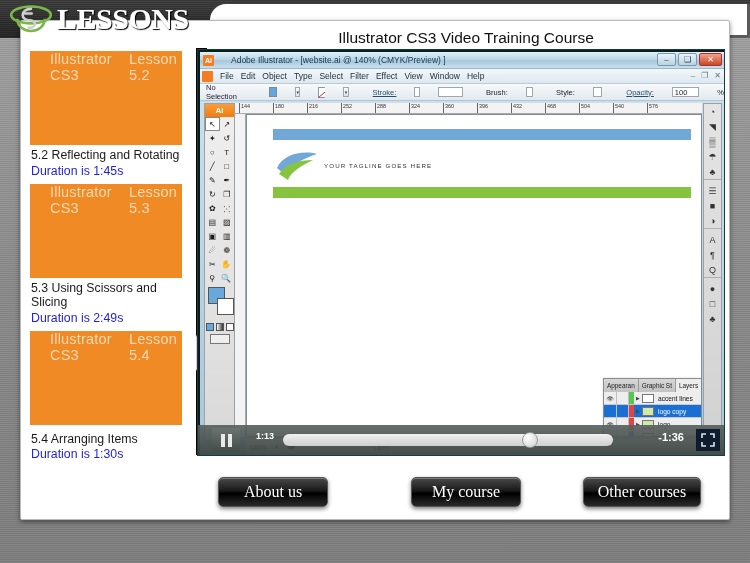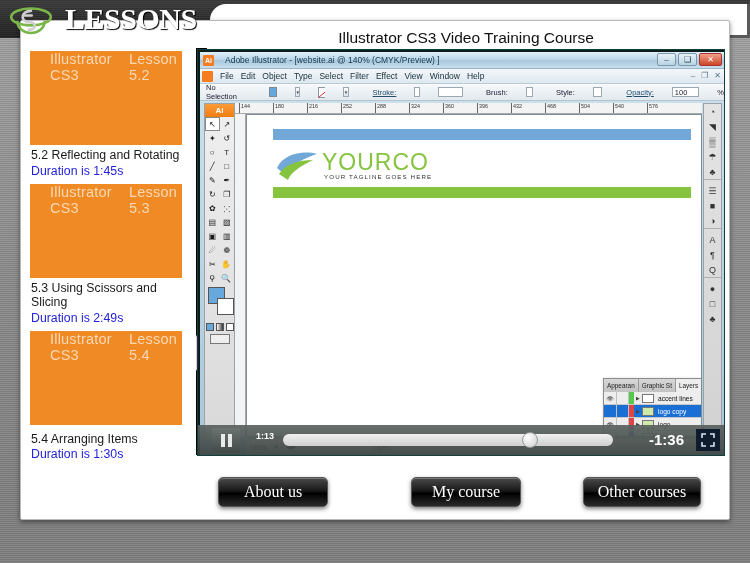--- a/index.html
+++ b/index.html
@@ -20,21 +20,21 @@
     position:absolute; left:0; top:0; width:750px; height:38px;
     background:
       repeating-linear-gradient(0deg, rgba(255,255,255,.045) 0 1px, rgba(0,0,0,.05) 1px 2px),
       linear-gradient(180deg,#3b3b3b 0%, #2c2c2c 55%, #222 100%);
   }
   #header-band:after{
     content:""; position:absolute; left:210px; top:4px; width:540px; height:34px;
     background:#fff; border-top-left-radius:16px;
     box-shadow:-3px -3px 0 #5a5a5a inset;
   }
-  #brand { position:absolute; left:8px; top:2px; display:flex; align-items:flex-end; gap:11px; z-index:5;}
+  #brand { position:absolute; left:8px; top:2px; display:flex; align-items:flex-start; gap:3px; z-index:5;}
   #brand .cap { width:46px; height:32px; }
   #brand .word {
     color:#fff; font-family:"Liberation Serif", serif; font-weight:bold;
     font-size:30px; letter-spacing:-0.5px; text-shadow:1px 1px 1px #000;
   }
   
   #card {
     position:absolute; left:20px; top:20px; width:710px; height:500px;
     background:#fff; border:1px solid #b9b9b9;
     border-radius:2px;
@@ -79,21 +79,21 @@
             background:linear-gradient(180deg,#cfe3ef,#a9c6d8); }
   #ai-titlebar {
     position:relative; height:17px;
     background:linear-gradient(180deg,#dff0fb 0%, #bcd7e8 45%, #a8c8dc 55%, #c9e0ee 100%);
     border-bottom:1px solid #9ab6c8; display:flex; align-items:center; padding-left:3px;
   }
   .ai-badge{
     width:11px;height:11px;background:#f57c20;color:#fff;font-size:7px;
     display:flex;align-items:center;justify-content:center;font-weight:bold;border-radius:1px;
   }
-  #ai-title { font-size:8.5px; color:#14354a; margin-left:11px; white-space:nowrap;}
+  #ai-title { font-size:8.5px; color:#14354a; margin-left:17px; white-space:nowrap;}
   .wbtns { position:absolute; right:2px; top:1px; display:flex; gap:2px; }
   .wbtn { width:19px;height:13px;border-radius:2px;border:1px solid #7e98a8;
           background:linear-gradient(180deg,#e8f3fa,#b9d3e3); font-size:8px; color:#234;
           display:flex;align-items:center;justify-content:center;}
   .wbtn.close { background:linear-gradient(180deg,#f2a08a,#cc4526); border-color:#a33; color:#fff; width:23px;}
   #ai-menubar {
     height:15px; background:linear-gradient(180deg,#f3f7fa,#dde8ef);
     border-bottom:1px solid #b9cbd7; display:flex; align-items:center; padding-left:2px; gap:7px;
     position:relative;
   }
@@ -173,21 +173,21 @@
     background:linear-gradient(180deg,rgba(90,98,96,.92),rgba(58,66,64,.92));
   }
   #btn-pause{position:absolute;left:14px;top:3px;width:28px;height:24px;
     background:linear-gradient(180deg,#6c7472,#434b49);display:flex;align-items:center;justify-content:center;gap:3px;}
   #btn-pause i{display:block;width:4px;height:13px;background:#e9e9e9;}
   #t-elapsed{position:absolute;left:58px;top:6px;font-size:9px;color:#fff;font-weight:bold;}
   #seek{position:absolute;left:85px;top:9px;width:330px;height:12px;
     background:linear-gradient(180deg,#f0f0f0,#cfcfcf);border-radius:6px;}
   #seek-thumb{position:absolute;left:239px;top:-2px;width:16px;height:16px;border-radius:50%;
     background:radial-gradient(circle at 35% 30%,#fff,#cdcdcd);border:1px solid #999;}
-  #t-remain{position:absolute;right:42px;top:6px;font-size:15px;color:#fff;font-weight:bold;}
+  #t-remain{position:absolute;right:42px;top:6px;font-size:11px;color:#fff;font-weight:bold;}
   #btn-full{position:absolute;right:6px;top:4px;width:24px;height:22px;background:#0f1c2e;
     display:flex;align-items:center;justify-content:center;}
   
   #btnrow{position:absolute;left:0;top:456px;width:710px;height:40px;}
   .bigbtn{
     position:absolute; top:0; height:30px; border-radius:5px;
     background:linear-gradient(180deg,#4a4a4a 0%, #1a1a1a 45%, #000 55%, #2b2b2b 100%);
     border:1px solid #555; box-shadow:0 2px 4px rgba(0,0,0,.5), inset 0 1px 0 rgba(255,255,255,.25);
     color:#fff; font-family:"Liberation Serif", serif; font-size:16px;
     display:flex; align-items:center; justify-content:center;
@@ -363,21 +363,20 @@
         </div>
 
         <div id="ai-canvas">
           <div id="bar-blue"></div>
           <div id="logo-block">
             <svg width="44" height="34" viewBox="0 0 44 34">
               <path d="M2 20 C8 6 28 2 42 6 C30 10 16 16 10 28 C8 24 4 22 2 20 Z" fill="#72a8d8"></path>
               <path d="M4 26 C10 16 24 12 38 12 C26 18 16 24 13 32 C10 30 7 28 4 26 Z" fill="#86c440"></path>
             </svg>
             <div id="logo-text">
-              <div id="yourco">YOURCO</div>
               <div id="tagline">YOUR TAGLINE GOES HERE</div>
             </div>
           </div>
           <div id="bar-green"></div>
 
           <div id="layers-panel">
             <div id="layers-tabs">
               <div class="ltab">Appearan</div>
               <div class="ltab">Graphic St</div>
               <div class="ltab active">

